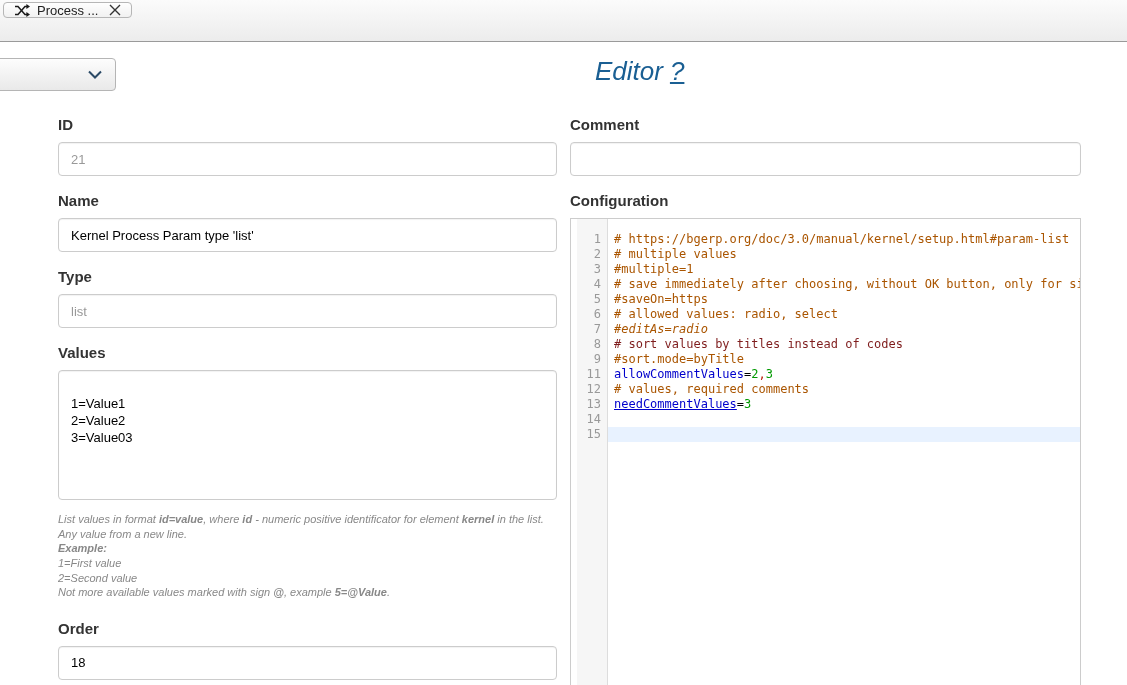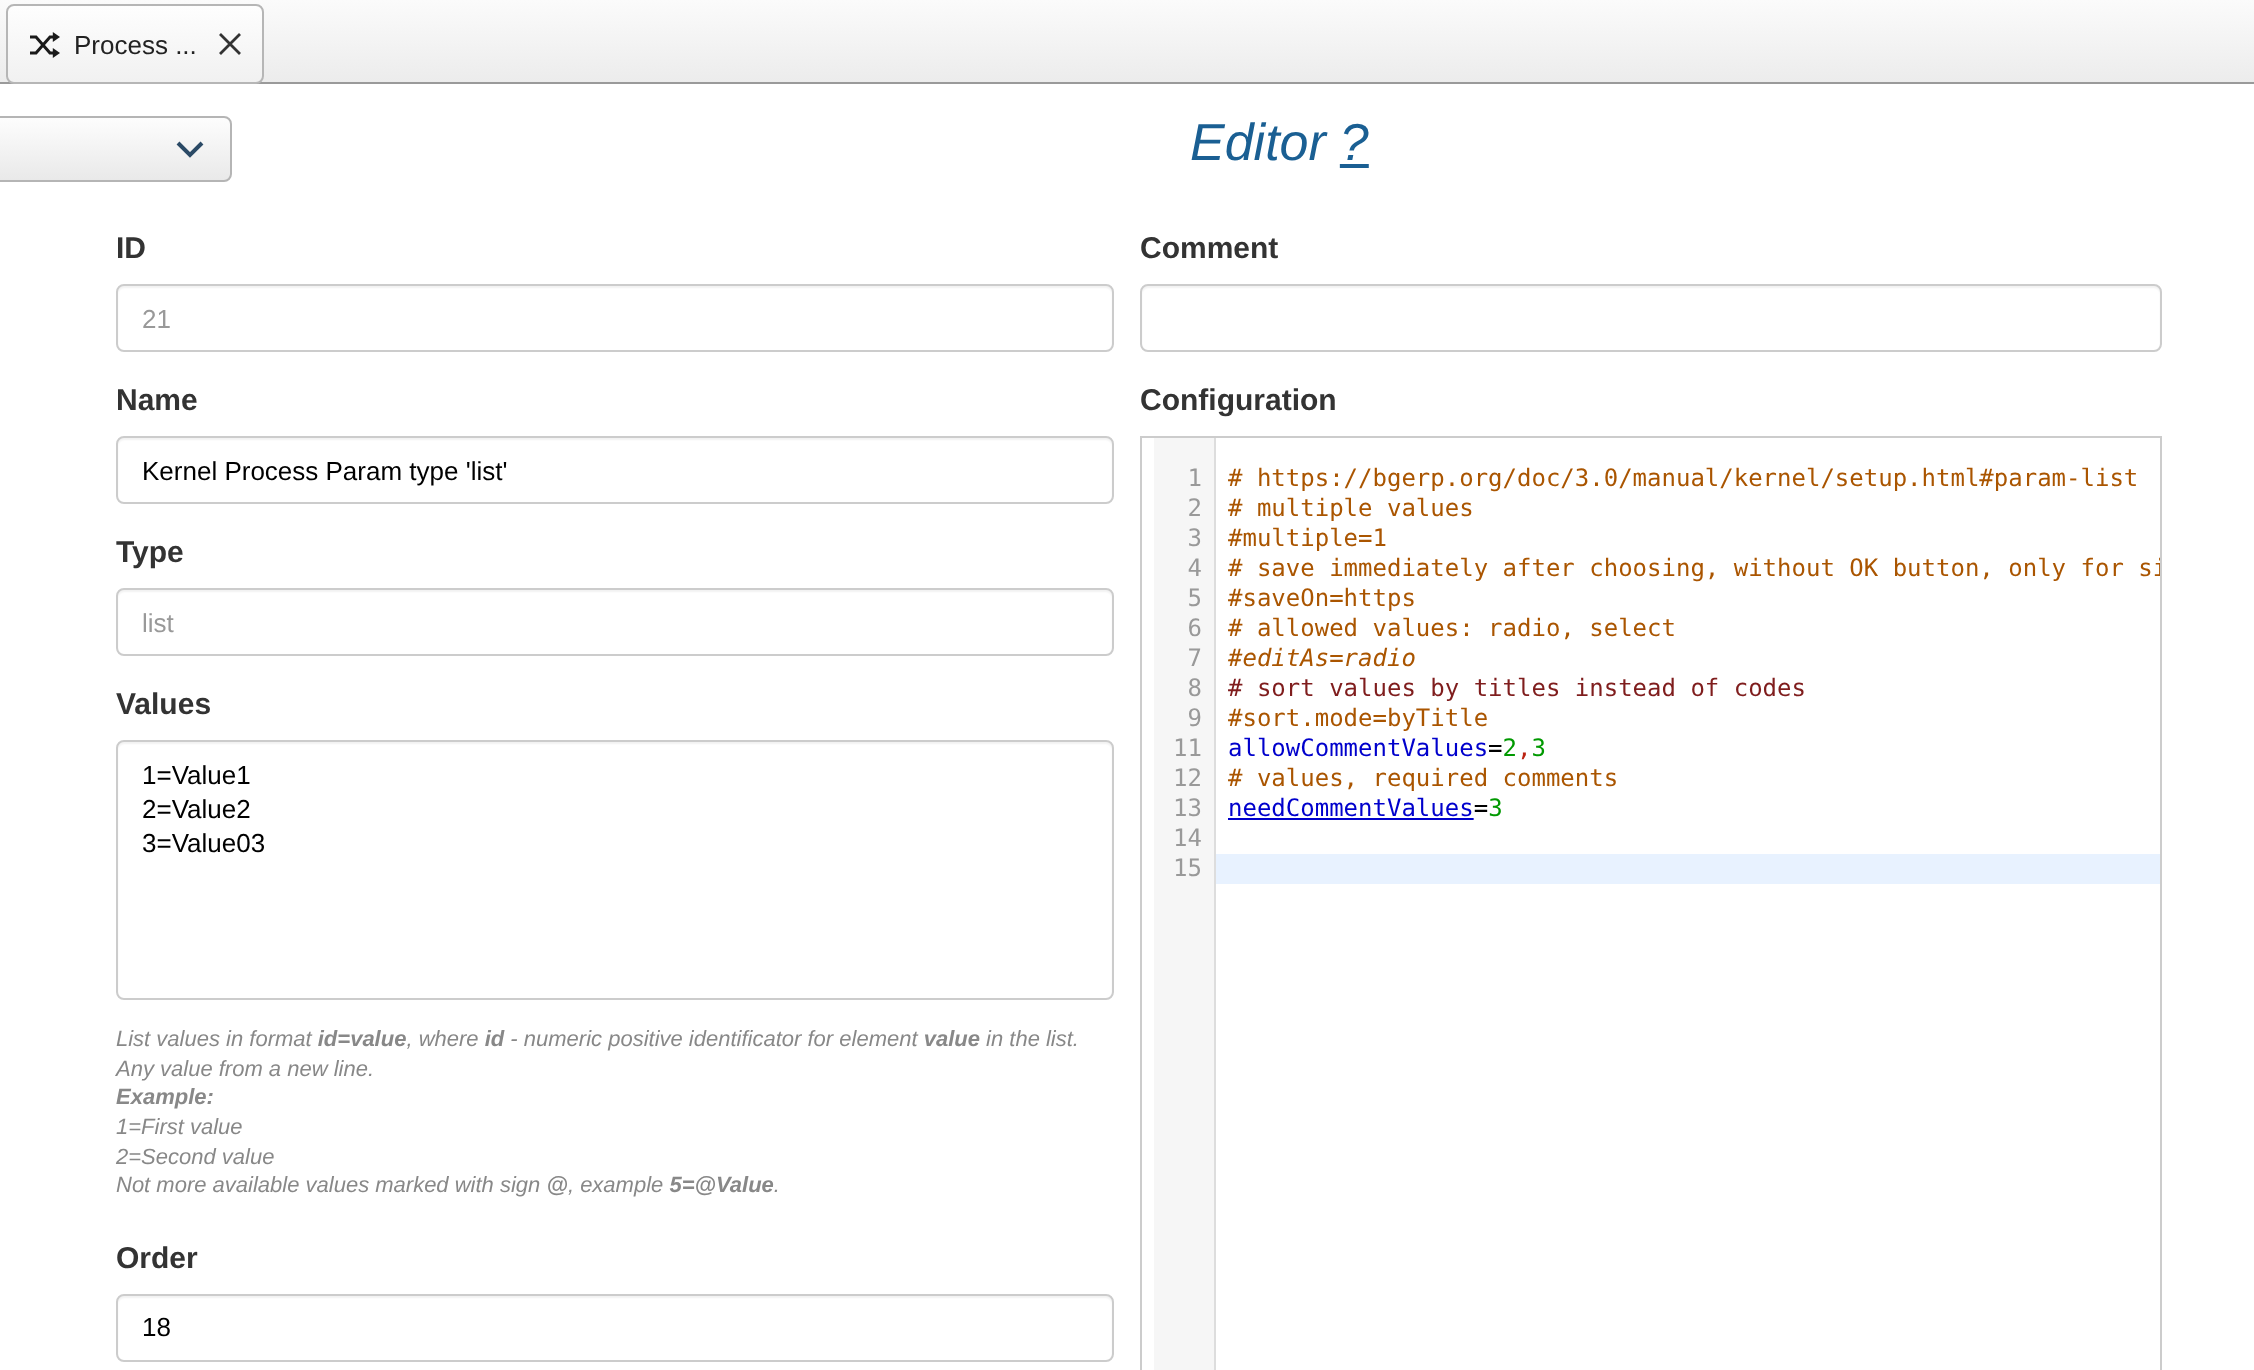--- a/index.html
+++ b/index.html
@@ -9,21 +9,21 @@
     background: #fff; font-family: "Liberation Sans", sans-serif; color: #000;
   }
 
   
   .topbar {
     position: absolute; left: 0; top: 0; width: 1127px; height: 42px;
     background: linear-gradient(#fbfbfb, #ececec);
     border-bottom: 1px solid #9a9a9a;
   }
   .tab {
-    position: absolute; left: 3px; top: 2px; height: 40px;
+    position: absolute; left: 3px; top: 2px; height: 16px;
     display: flex; align-items: center; gap: 7px; padding: 0 10px;
     background: linear-gradient(#fefefe, #f1f1f1);
     border: 1px solid #b6b6b6; border-radius: 4px;
     font-size: 13px; color: #222; cursor: default;
   }
   .tab svg { display: block; }
 
   
   .type-select {
     position: absolute; left: -10px; top: 58px; width: 126px; height: 33px;
@@ -53,21 +53,21 @@
   }
   .group { margin-bottom: 16px; }
   input.txt, textarea.txt {
     width: 100%; border: 1px solid #ccc; border-radius: 4px;
     font-family: "Liberation Sans", sans-serif; font-size: 13px; color: #000;
     background: #fff; box-shadow: inset 0 1px 1px rgba(0,0,0,0.055);
     outline: none;
   }
   input.txt { height: 34px; padding: 0 12px; }
   input.gray { color: #999; }
-  textarea.txt { height: 130px; padding: 8px 12px; resize: none; line-height: 17px; }
+  textarea.txt { height: 130px; padding: 24px 12px; resize: none; line-height: 17px; }
   .help {
     font-style: italic; color: var(--help-text, #888);
     font-size: 11px; line-height: 1.33; margin-top: 8px;
   }
   .help b { font-weight: bold; }
 
   
   .editor {
     position: relative; height: 640px; overflow: hidden;
     border: 1px solid #ccc; background: #fff;
@@ -133,21 +133,21 @@
   </div>
   <div class="group">
     <div class="field-label">Type</div>
     <input class="txt gray" value="list" style="">
   </div>
   <div class="group" style="margin-bottom:20px;">
     <div class="field-label">Values</div>
     <textarea class="txt" spellcheck="false" style="">1=Value1
 2=Value2
 3=Value03</textarea>
-    <div class="help">List values in format <b>id=value</b>, where <b>id</b> - numeric positive identificator for element <b>value</b> in the list. Any value from a new line.<br><b>Example:</b><br>1=First value<br>2=Second value<br>Not more available values marked with sign <b>@</b>, example <b>5=@Value</b>.</div>
+    <div class="help">List values in format <b>id=value</b>, where <b>id</b> - numeric positive identificator for element <b>kernel</b> in the list. Any value from a new line.<br><b>Example:</b><br>1=First value<br>2=Second value<br>Not more available values marked with sign <b>@</b>, example <b>5=@Value</b>.</div>
   </div>
   <div class="group">
     <div class="field-label">Order</div>
     <input class="txt" value="18" style="">
     
   </div>
 </div>
 
 <div class="col-right">
   <div class="group">

